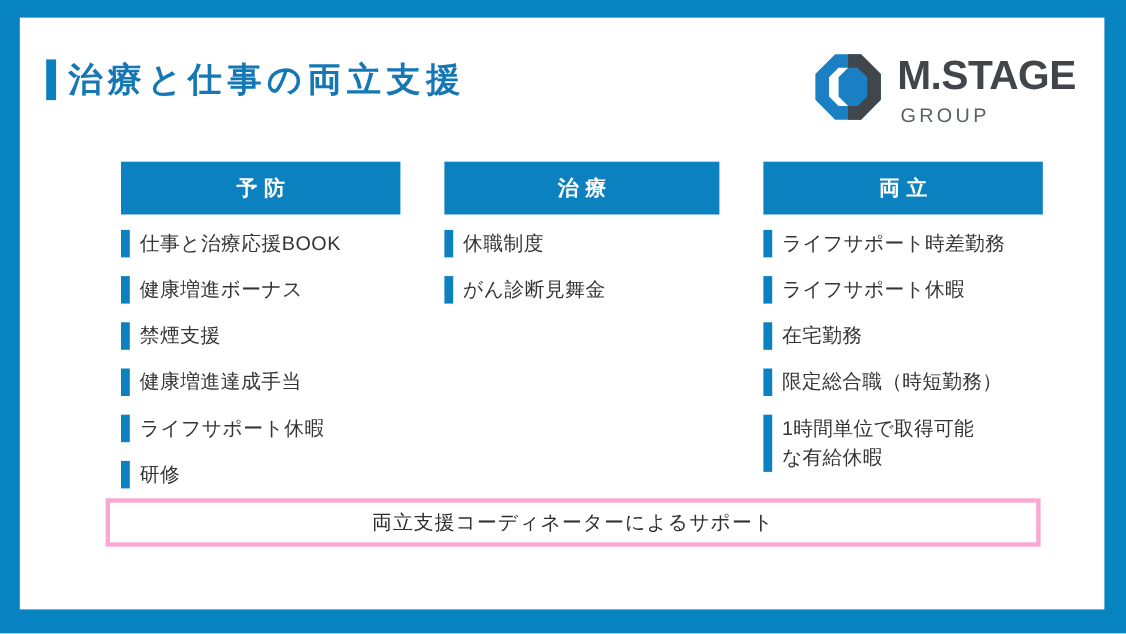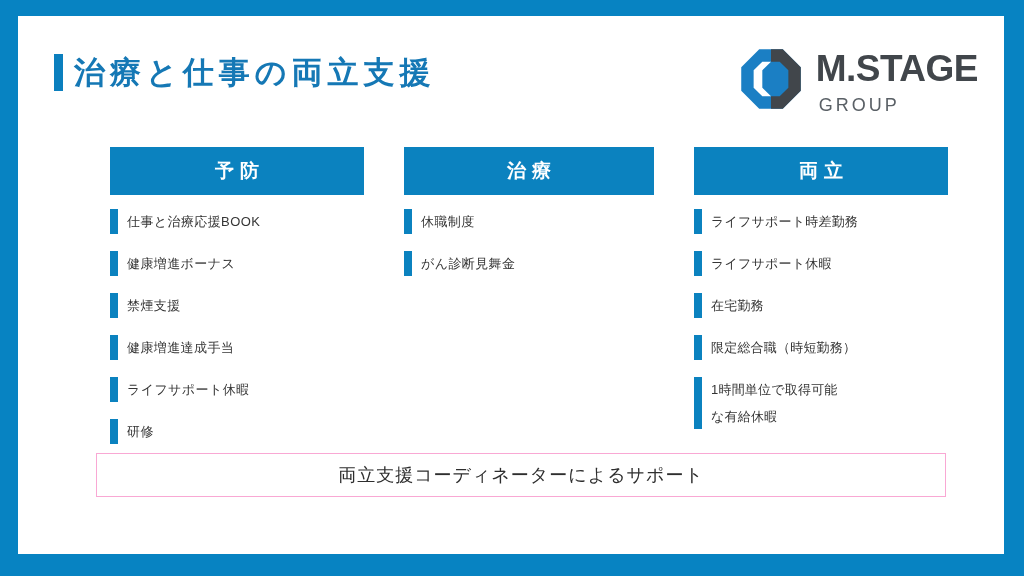--- a/index.html
+++ b/index.html
@@ -23,21 +23,21 @@
     left: 18px;
     top: 16px;
     right: 20px;
     bottom: 22px;
     background: #ffffff;
   }
 
   
   .title-row {
     position: absolute;
-    left: 36px;
+    left: 24px;
     top: 38px;
     display: flex;
     align-items: center;
   }
   .title-bar {
     width: 9px;
     height: 37px;
     background: #0b7fbe;
     margin-right: 11px;
     flex: 0 0 auto;
@@ -131,37 +131,37 @@
     min-height: 27px;
   }
   .item-bar {
     width: 8px;
     background: #0b82bf;
     flex: 0 0 auto;
     margin-top: 1px;
     margin-bottom: 1px;
   }
   .item-label {
-    font-size: 13px;
+    font-size: 18px;
     color: #353535;
     line-height: 27px;
     margin-left: 9px;
     letter-spacing: 0.4px;
     white-space: pre-line;
   }
   .col-2 .item-label { letter-spacing: 0.2px; }
 
   
   .footer-banner {
     position: absolute;
     left: 78px;
     right: 58px;
     top: 437px;
     height: 44px;
-    border: 1px solid #f9a8d4;
+    border: 4px solid #f9a8d4;
     background: #ffffff;
     display: flex;
     align-items: center;
     justify-content: center;
     box-sizing: border-box;
   }
   .footer-text {
     font-size: 18px;
     color: #2e2e2e;
     letter-spacing: 1px;

